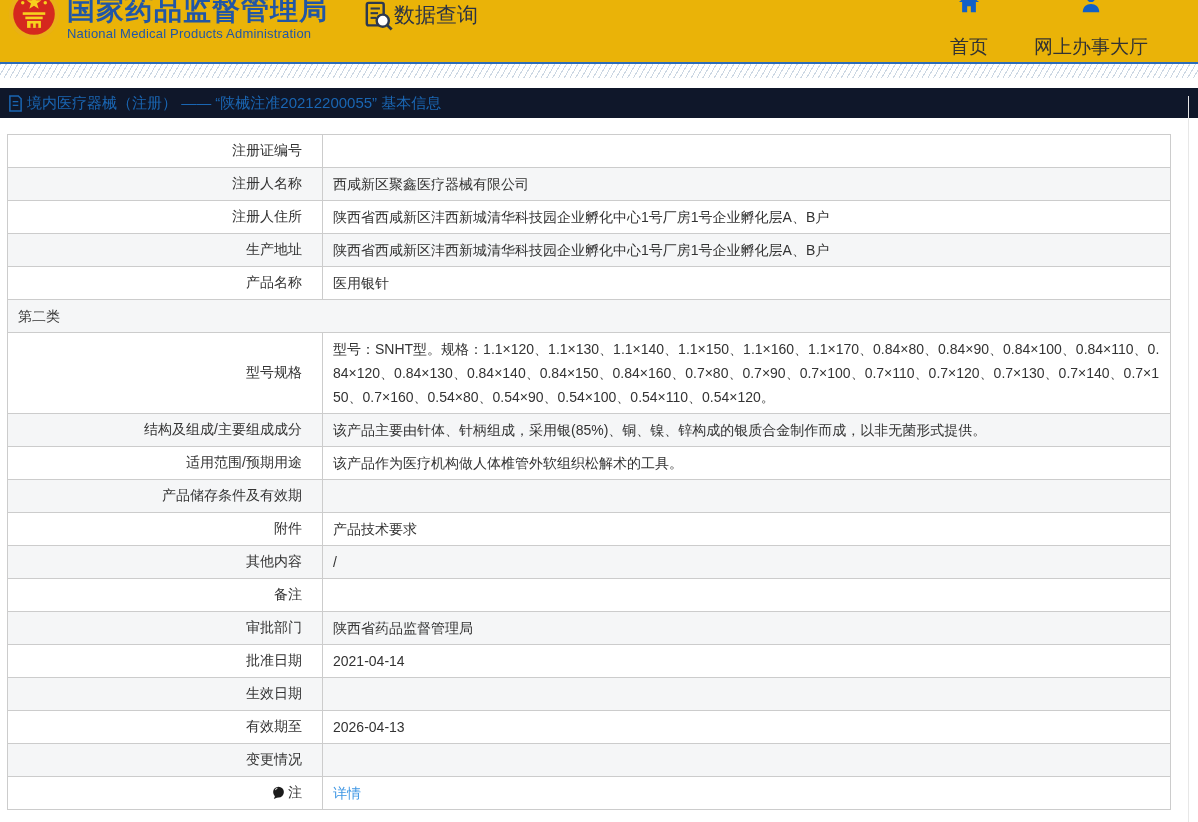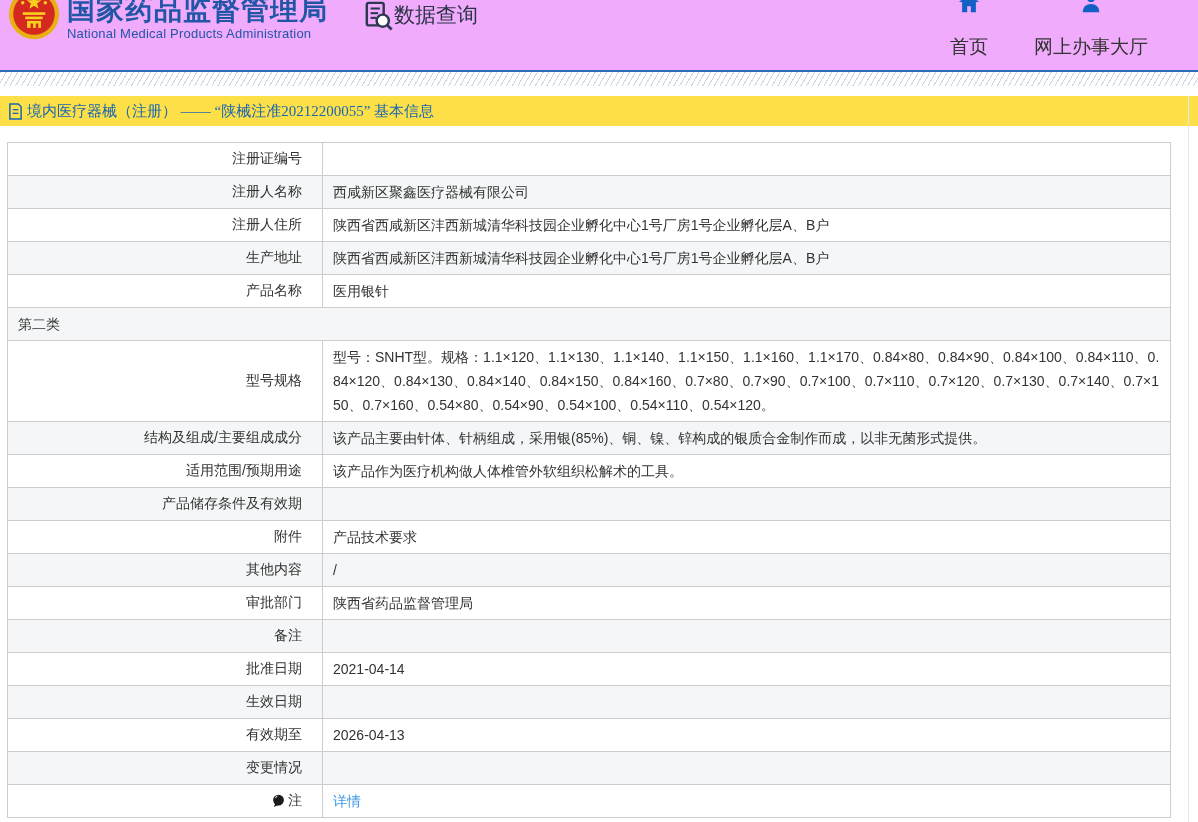--- a/index.html
+++ b/index.html
@@ -1,39 +1,39 @@
 <!DOCTYPE html>
 <html><head>
 <meta charset="utf-8">
 <style>
   * { margin:0; padding:0; box-sizing:border-box; }
   html,body { width:1198px; height:822px; overflow:hidden; background:#fff;
               font-family:"Liberation Sans","DejaVu Sans",sans-serif; }
   body { position:relative; }
 
   
-  .header { position:relative; height:70px; background:#f0abfc; }
+  .header { position:relative; height:62px; background:#eab308; }
   .logo { position:absolute; left:8px; top:-12px; width:52px; height:52px; }
   .brand { position:absolute; left:67px; top:-5px; }
   .brand-cn { font-size:28px; font-weight:700; color:#2156a6; letter-spacing:1px; line-height:30px; }
   .brand-en { font-size:13px; color:#2156a6; margin-top:1px; letter-spacing:0.2px; }
   .section { position:absolute; left:364px; top:1px; display:flex; align-items:flex-start; gap:0; }
   .section-label { font-size:21px; color:#2b3245; line-height:28px; }
   .top-nav { position:absolute; right:50px; top:-8px; display:flex; gap:46px; }
   .nav-item { display:flex; flex-direction:column; align-items:center; cursor:pointer; }
   .nav-item .lbl { font-size:19px; color:#333; margin-top:20px; white-space:nowrap; }
 
   
   .rule { height:2px; background:#2e6cb8; }
   .stripes { height:14px;
     background:repeating-linear-gradient(120deg,#ccd7e3 0 1px,transparent 1px 5px); }
   .white-gap { height:10px; background:#fff; }
 
   
-  .breadcrumb { height:30px; background:#fde047; display:flex; align-items:center; padding-left:8px;font-family:Liberation Serif, serif; }
+  .breadcrumb { height:30px; background:#0f172a; display:flex; align-items:center; padding-left:8px; }
   .breadcrumb .txt { font-size:15px; color:#1a66b3; margin-left:4px; }
 
   
   .table-wrap { margin:16px 27px 0 7px; }
   .info-table { border:1px solid #ccc; border-bottom:none; }
   .row { display:flex; border-bottom:1px solid #ccc; min-height:33px; background:#fff; }
   .row:nth-child(even) { background:#f5f6f7; }
   .cell-label { flex:0 0 315px; display:flex; align-items:center; justify-content:flex-end;
                 padding-right:20px; border-right:1px solid #ccc; color:#333; font-size:14px; }
   .cell-value { flex:1; display:flex; align-items:center; padding:4px 10px;
@@ -184,30 +184,30 @@
       <div class="row">
     <div class="cell-label">
 
       <span>其他内容</span>
     </div>
     <div class="cell-value">/</div>
   </div>
       <div class="row">
     <div class="cell-label">
 
+      <span>备注</span>
+    </div>
+    <div class="cell-value"></div>
+  </div>
+      <div class="row">
+    <div class="cell-label">
+
       <span>审批部门</span>
     </div>
     <div class="cell-value">陕西省药品监督管理局</div>
-  </div>
-      <div class="row">
-    <div class="cell-label">
-
-      <span>备注</span>
-    </div>
-    <div class="cell-value"></div>
   </div>
       <div class="row">
     <div class="cell-label">
 
       <span>批准日期</span>
     </div>
     <div class="cell-value">2021-04-14</div>
   </div>
       <div class="row">
     <div class="cell-label">

